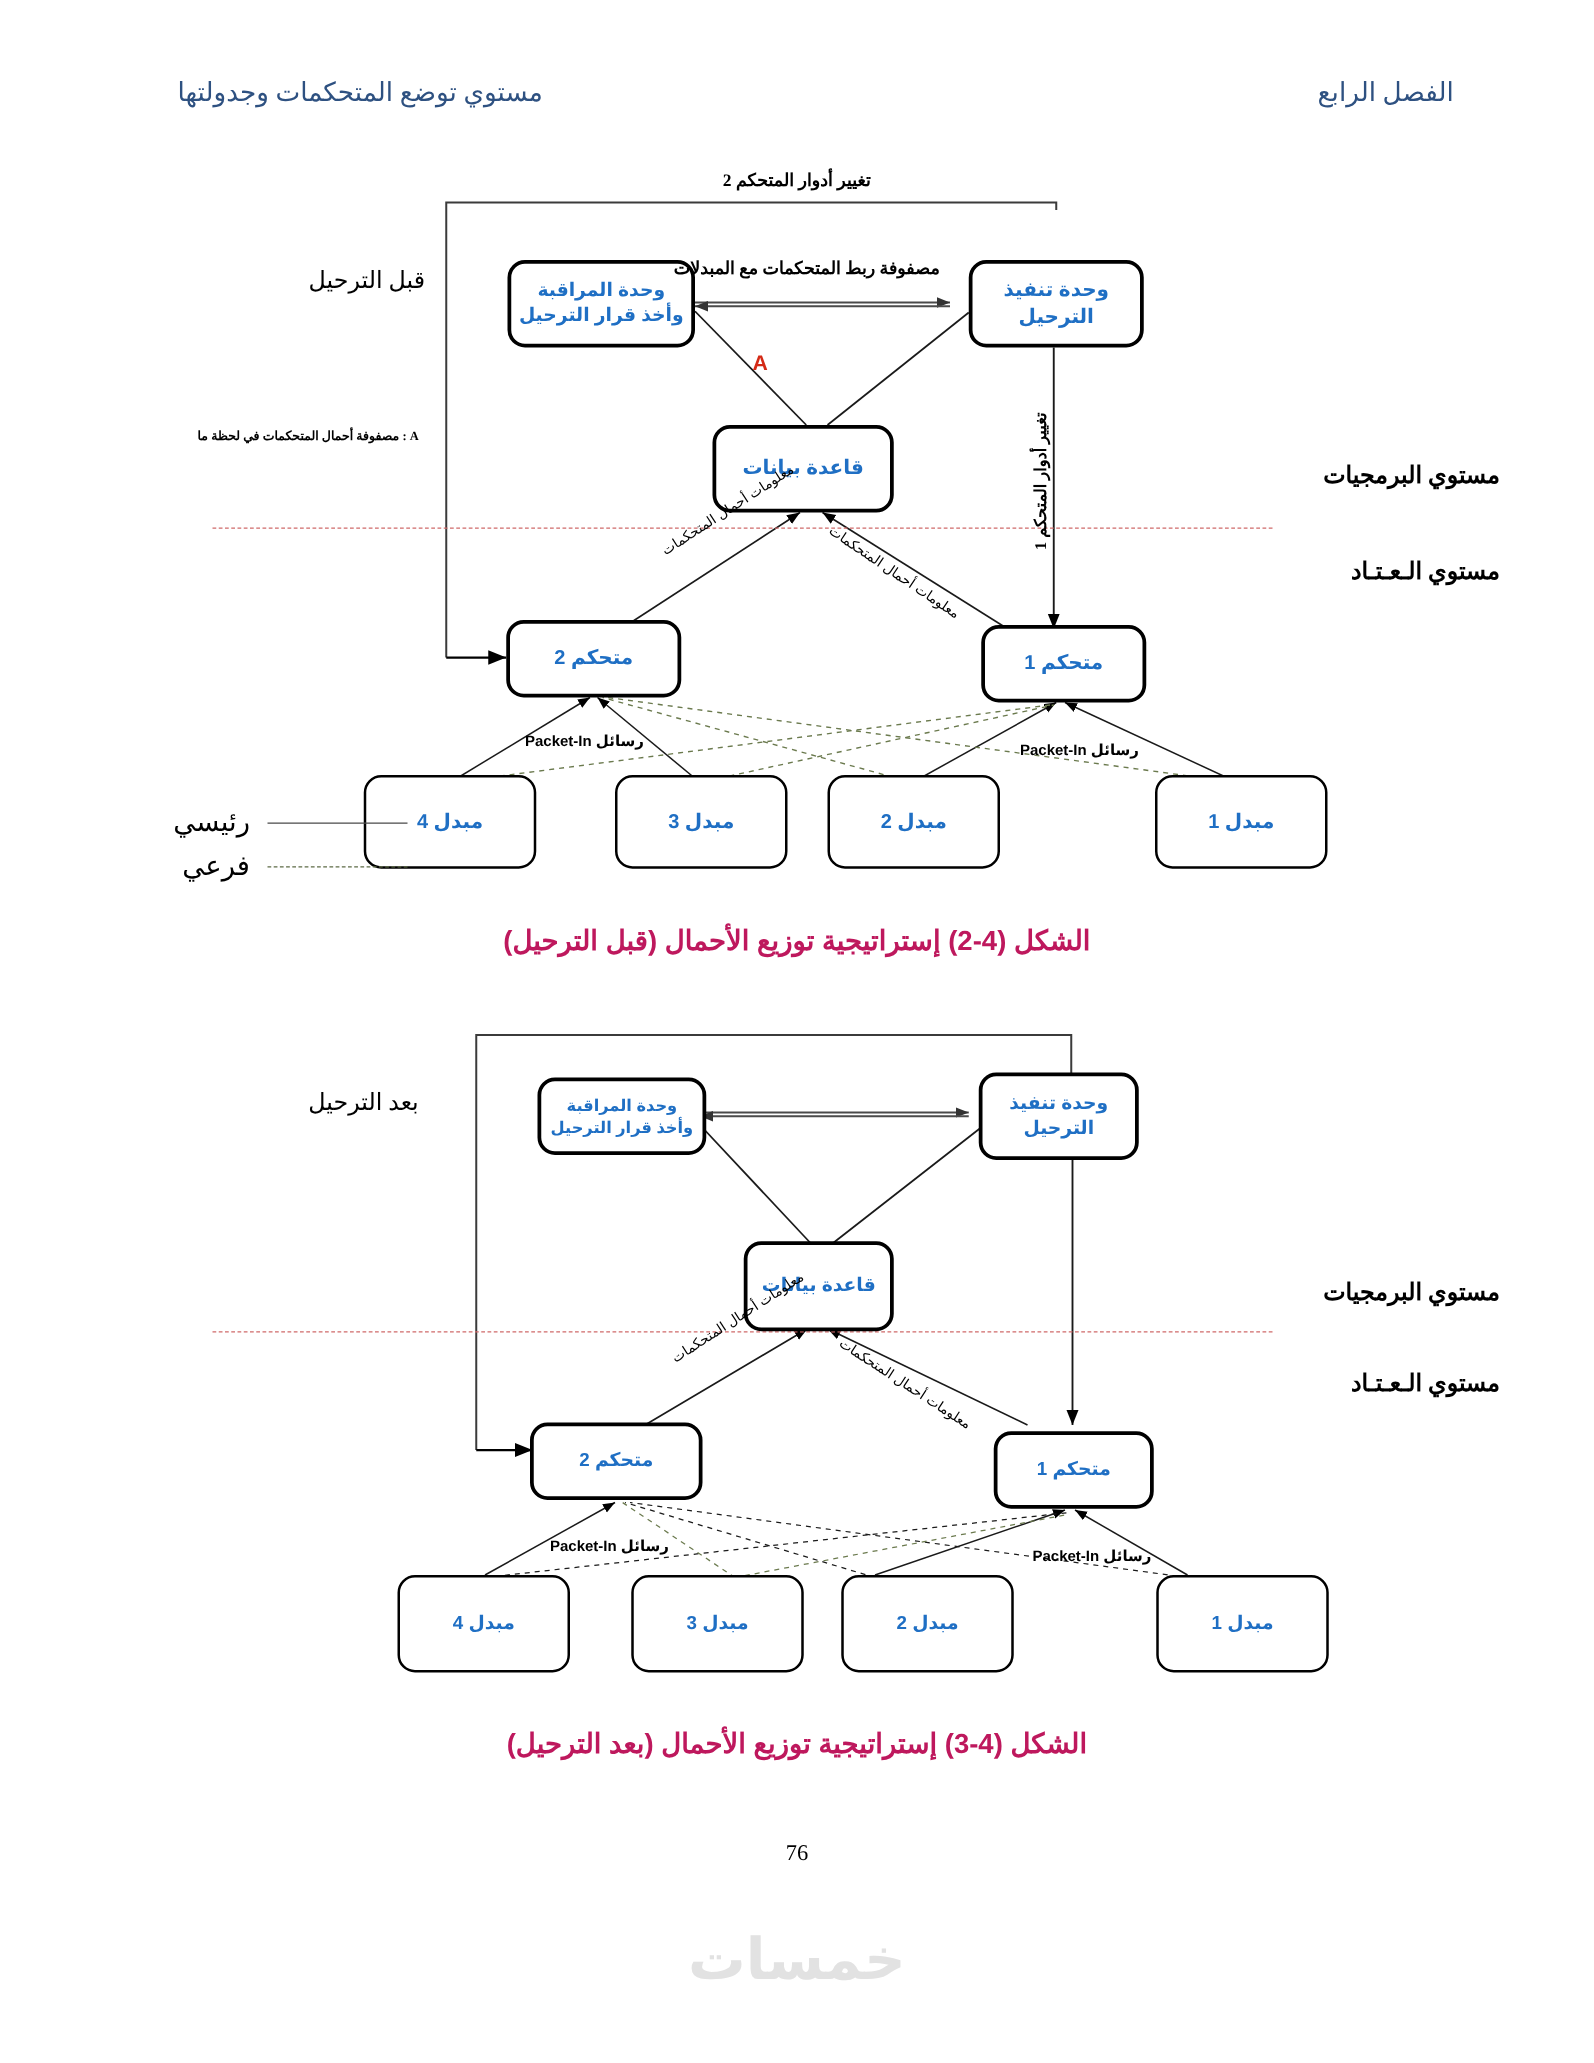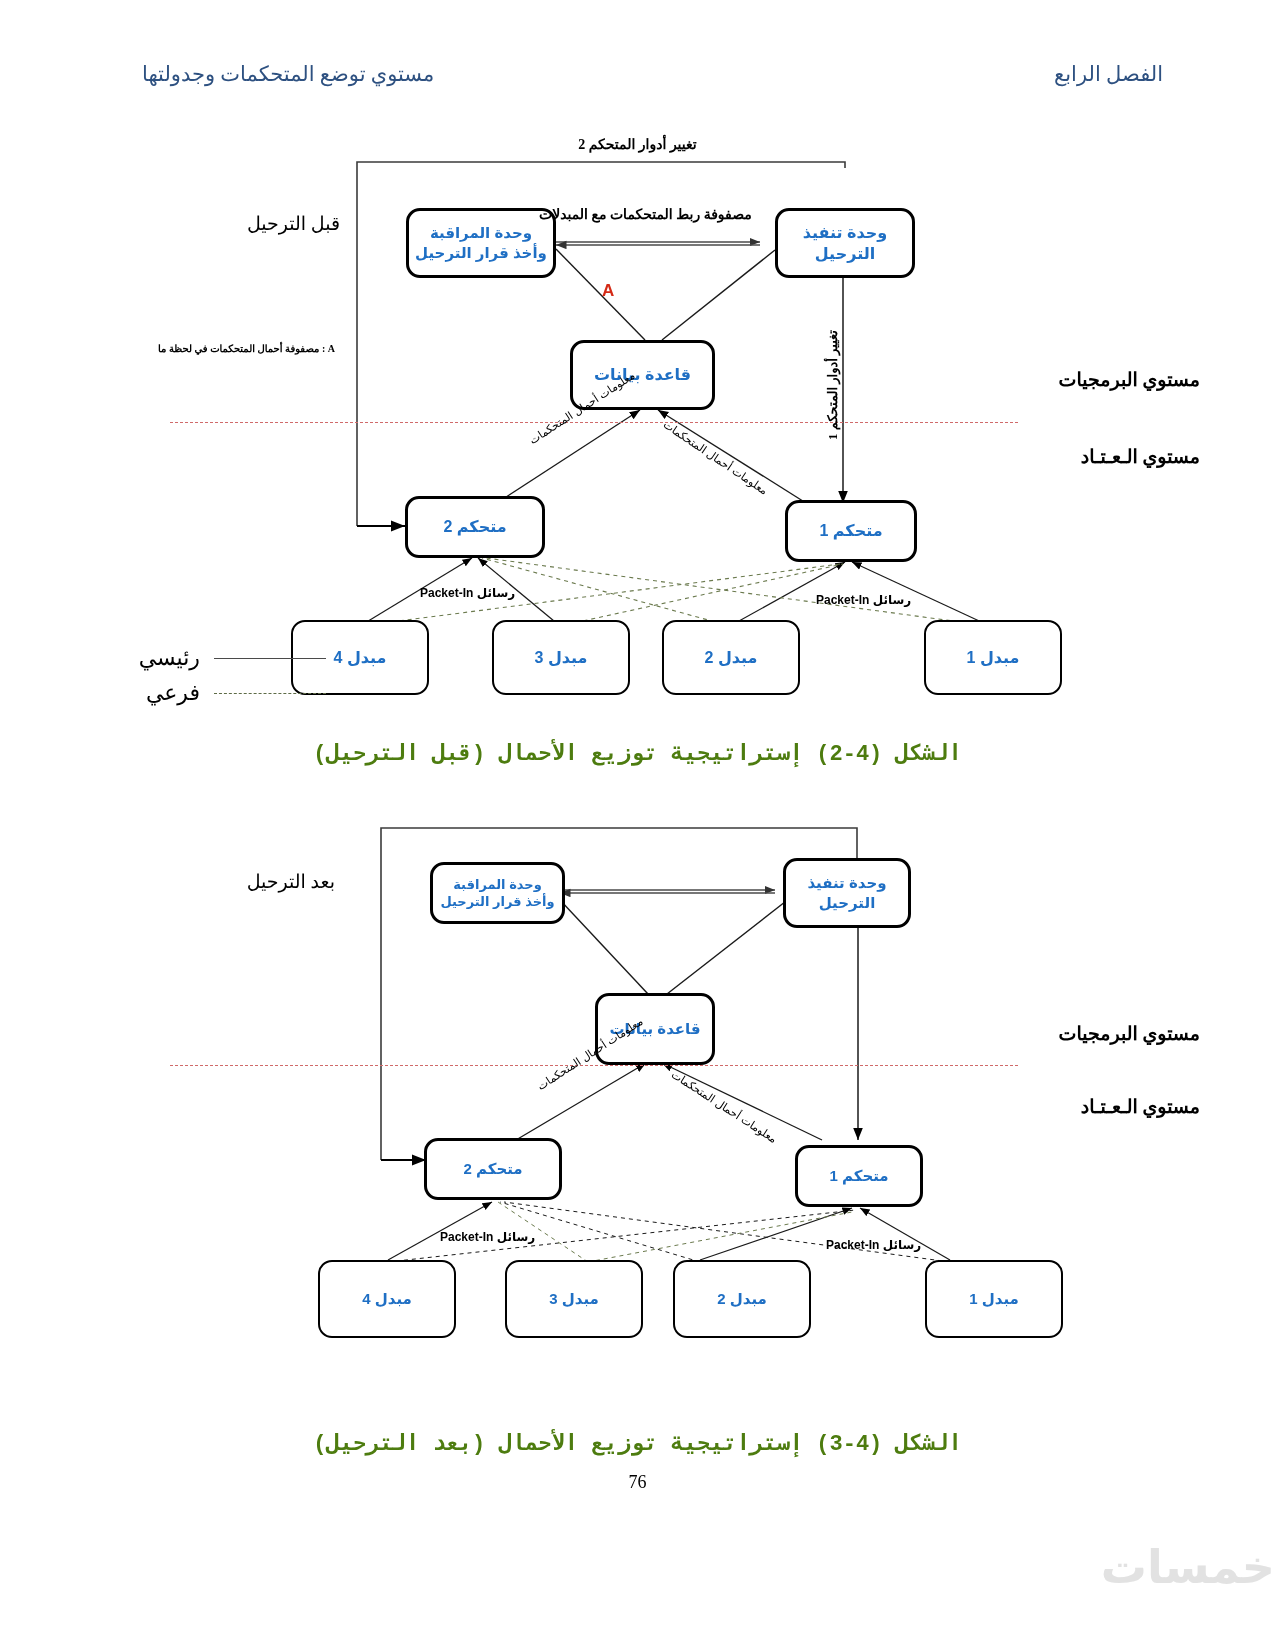--- a/index.html
+++ b/index.html
@@ -49,27 +49,27 @@
   .level-lbl{font-weight:bold;font-size:19px;letter-spacing:.5px;}
 
   
   .legend-row{position:absolute;display:flex;align-items:center;gap:14px;z-index:5;}
   .legend-lbl{font-size:22px;font-family:"Liberation Serif",serif;width:52px;text-align:right;}
   .legend-line{width:112px;height:0;border-top:1.4px solid #4a4a4a;}
   .legend-line.dash{border-top:1.4px dashed #5d6b46;}
 
   
   .caption{position:absolute;left:0;right:0;text-align:center;
-           font-family:Liberation Mono, monospace;
-           font-weight:bold;font-size:22px;color:#4d7c0f;}
+           font-family:Liberation Sans, sans-serif;
+           font-weight:bold;font-size:22px;color:#be185d;}
 
   
   .pageno{position:absolute;left:0;right:0;text-align:center;top:1472px;
           font-size:18px;font-family:"Liberation Serif",serif;}
-  .watermark{position:absolute;left:0;right:0;top:1540px;
+  .watermark{position:absolute;left:0;right:0;text-align:center;top:1540px;
              font-size:46px;font-weight:bold;color:#e2e2e2;letter-spacing:3px;
              font-family:"Liberation Sans","DejaVu Sans",sans-serif;}
 </style>
 </head>
 <body>
 
 <div class="page">
 
   <div class="hdr">
     <div class="hdr-right">الفصل الرابع</div>
@@ -264,18 +264,18 @@
       </div>
     <div class="node thin" style="left:925px;top:450px;width:138px;height:78px;font-size:15px;">
         <span>مبدل 1</span>
       </div>
   </div>
 
   <div style="position:absolute;left:170px;top:1065px;width:848px;border-top:1.6px dashed #d06a6a;"></div>
   <div class="anno level-lbl" style="top:1022px;right:75px;">مستوي البرمجيات</div>
   <div class="anno level-lbl" style="top:1095px;right:75px;">مستوي الـعـتـاد</div>
 
-  <div class="caption" style="top:1430px;">الشكل (4-3) إستراتيجية توزيع الأحمال (بعد الترحيل)</div>
+  <div class="caption" style="top:1382px;">الشكل (4-3) إستراتيجية توزيع الأحمال (بعد الترحيل)</div>
 
   <div class="pageno">76</div>
   <div class="watermark">خمسات</div>
 
 </div>
 
 </body></html>

